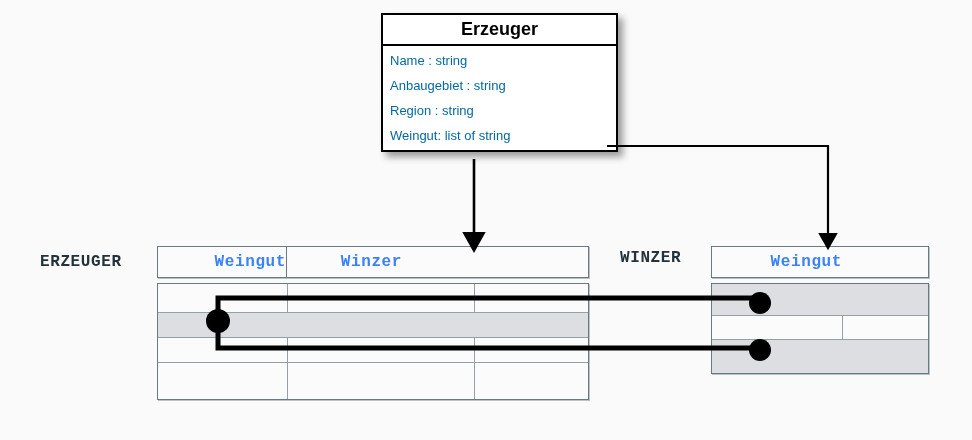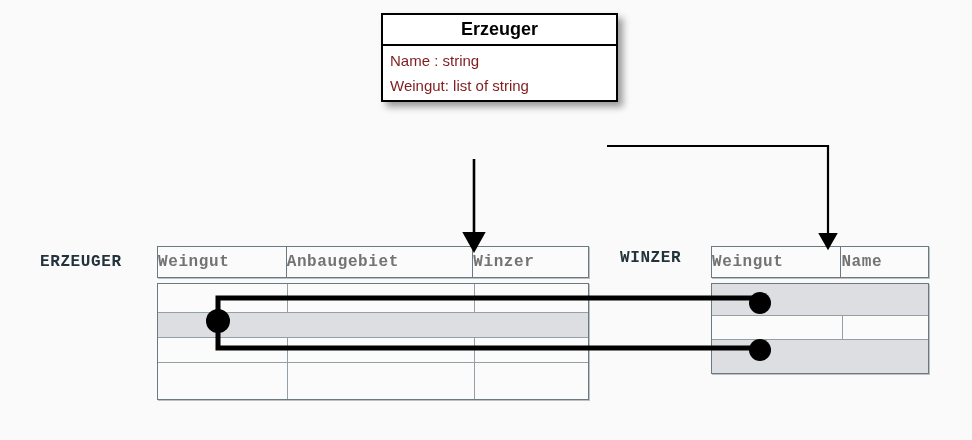--- a/index.html
+++ b/index.html
@@ -39,23 +39,23 @@
     line-height: 22px;
     padding: 3px 0 4px 0;
     color: #000;
     border-bottom: 2px solid #000;
   }
   .uml-attrs {
     padding: 2px 0 2px 0;
   }
   .uml-attr {
     font-family: "Liberation Sans", sans-serif;
-    font-size: 15px;
+    font-size: 13px;
     line-height: 25px;
-    color: #7f1d1d;
+    color: #0369a1;
     padding-left: 7px;
     white-space: nowrap;
   }
 
   
   .rel-label {
     position: absolute;
     font-family: "Liberation Mono", monospace;
     font-weight: bold;
     font-size: 16px;
@@ -71,22 +71,22 @@
     border: 1px solid #6b7a80;
     box-sizing: border-box;
     background: #fbfbfb;
     box-shadow: 1px 1px 0 rgba(110,125,130,0.45);
   }
   .rel-head .cell {
     font-family: "Liberation Mono", monospace;
     font-weight: bold;
     font-size: 16px;
     letter-spacing: 0.6px;
-    color: #737373;
-    text-align: left;
+    color: #3b82f6;
+    text-align: right;
     line-height: 30px;
     box-sizing: border-box;
     border-right: 1px solid #6b7a80;
     white-space: nowrap;
     overflow: hidden;
   }
   .rel-head .cell:last-child { border-right: none; }
 
   .rel-body {
     position: absolute;
@@ -153,49 +153,49 @@
       <circle cx="760" cy="350" r="11" fill="#000000"></circle>
     </g>
 
     <circle cx="218" cy="321" r="12" fill="#000000"></circle>
   </svg>
 
   <div class="uml-box">
     <div class="uml-title">Erzeuger</div>
     <div class="uml-attrs">
       <div class="uml-attr">Name : string</div>
+      <div class="uml-attr">Anbaugebiet : string</div>
+      <div class="uml-attr">Region : string</div>
       <div class="uml-attr">Weingut: list of string</div>
     </div>
   </div>
 
   <div class="rel-label" style="left:40px; top:253px;">ERZEUGER</div>
 
   <div class="rel-table" style="left:157px; top:246px; width:432px;">
     <div class="rel-head" style="height:32px;">
       <div class="cell" style="width:129px;">Weingut</div>
-      <div class="cell" style="width:187px;">Anbaugebiet</div>
       <div class="cell" style="width:115px;">Winzer</div>
     </div>
   </div>
 
   <div class="rel-body" style="left:157px; top:283px; width:432px; height:117px;">
     <div class="vrule" style="left:129px;"></div>
     <div class="vrule" style="left:316px;"></div>
     <div class="rel-row" style="height:29px;"></div>
     <div class="rel-row shaded" style="height:25px;"></div>
     <div class="rel-row" style="height:25px;"></div>
     <div class="rel-row" style="height:36px;"></div>
   </div>
 
   <div class="rel-label" style="left:620px; top:249px;">WINZER</div>
 
   <div class="rel-table" style="left:711px; top:246px; width:218px;">
     <div class="rel-head" style="height:32px;">
       <div class="cell" style="width:130px;">Weingut</div>
-      <div class="cell" style="width:87px;">Name</div>
     </div>
   </div>
 
   <div class="rel-body" style="left:711px; top:283px; width:218px; height:91px;">
     <div class="vrule" style="left:130px;"></div>
     <div class="rel-row shaded" style="height:32px;"></div>
     <div class="rel-row" style="height:24px;"></div>
     <div class="rel-row shaded" style="height:33px;"></div>
   </div>
 

